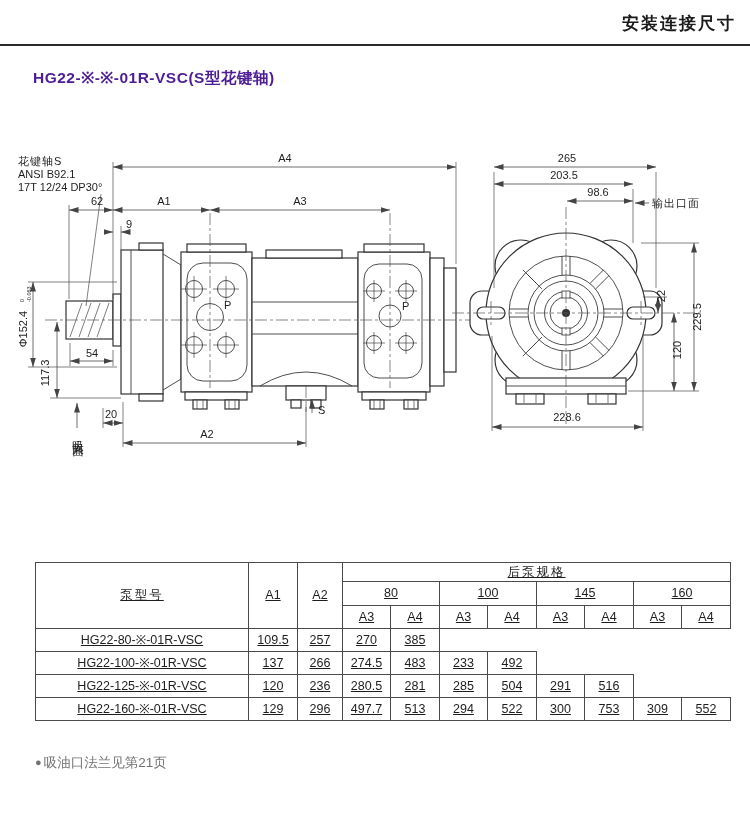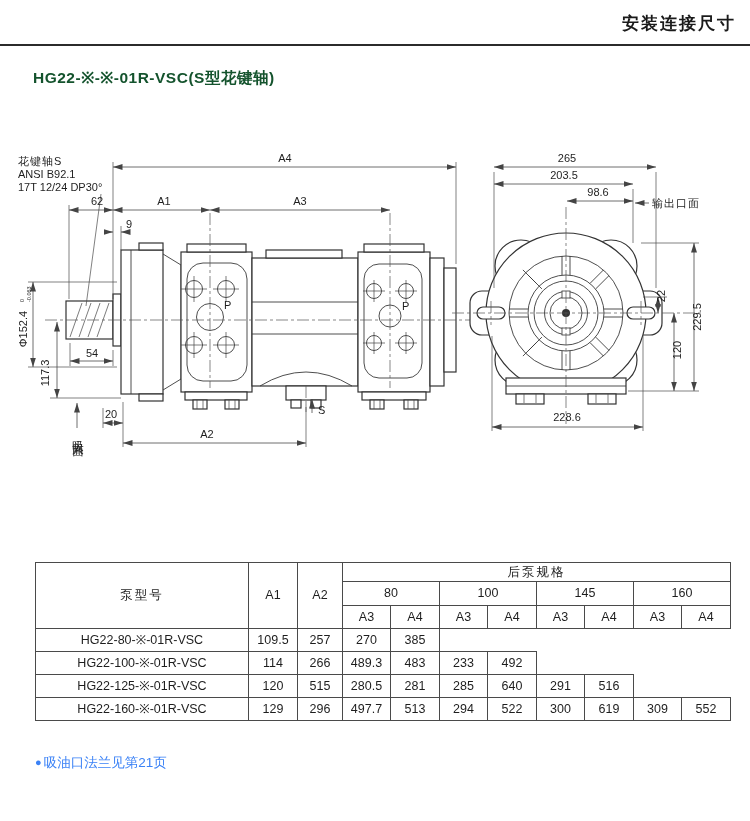--- a/index.html
+++ b/index.html
@@ -3,43 +3,43 @@
 <meta charset="utf-8">
 <style>
   html,body{margin:0;padding:0;background:#fff;}
   #page{position:relative;width:750px;height:783px;background:#fff;overflow:hidden;
         font-family:"Liberation Sans",sans-serif;color:#222;}
   
   .hdr{position:absolute;top:12px;left:0;right:14px;text-align:right;
        font-size:17px;font-weight:bold;letter-spacing:2px;color:#1a1a1a;}
   .hrule{position:absolute;top:44px;left:0;width:750px;border-top:2px solid #2b2b2b;}
   .dtitle{position:absolute;top:66px;left:33px;font-size:15.5px;letter-spacing:0.5px;
-          font-weight:600;color:#14532d;}
+          font-weight:600;color:#4c1d95;}
   
   svg{position:absolute;top:0;left:0;}
   .vlabel{position:absolute;left:70px;top:431px;writing-mode:vertical-rl;
           text-orientation:upright;font-size:11.5px;letter-spacing:2px;color:#222;}
   svg text{font-family:"Liberation Sans",sans-serif;fill:#1e1e1e;}
   .dimtx{font-size:11px;}
   .cjktx{font-size:11px;letter-spacing:1px;}
   .body-f{stroke:#333;stroke-width:1.2;fill:#fff;}
   .inner-ln{stroke:#3a3a3a;stroke-width:0.9;fill:none;}
   .thin-ln{stroke:#444;stroke-width:0.7;fill:none;}
   .dim-ln{stroke:#4a4a4a;stroke-width:0.8;fill:none;}
   .ext-ln{stroke:#4a4a4a;stroke-width:0.7;fill:none;}
   .cl{stroke:#555;stroke-width:0.7;fill:none;stroke-dasharray:12 3 3 3;}
   
   .dim-table{position:absolute;left:35px;top:562px;border-collapse:collapse;
              table-layout:fixed;font-size:12.5px;color:#1e1e1e;}
   .dim-table td{text-align:center;vertical-align:middle;padding:0;line-height:1;}
-  .dim-table td.b{border:1px solid #4a4a4a;}
+  .dim-table td.b{border:1px solid #4a4a4a;text-decoration:underline;}
   .dim-table td.o{border:none;}
   .cjkh{letter-spacing:2px;}
   
-  .notes{position:absolute;left:35px;top:751px;font-size:13.5px;line-height:23px;color:#3b82f6;}
+  .notes{position:absolute;left:35px;top:751px;font-size:13.5px;line-height:23px;color:#737373;}
   .notes .bul{font-size:11px;margin-right:2px;vertical-align:1px;}
 </style>
 </head>
 <body>
 
 <div id="page">
 
   <div class="hdr">安装连接尺寸</div>
   <div class="hrule"></div>
   <div class="dtitle">HG22-※-※-01R-VSC(S型花键轴)</div>
@@ -342,54 +342,54 @@
       <td class="b">385</td>
       <td class="o"></td>
           <td class="o"></td>
           <td class="o"></td>
           <td class="o"></td>
           <td class="o"></td>
           <td class="o"></td>
     </tr>
     <tr style="height:23px">
       <td class="b">HG22-100-※-01R-VSC</td>
-      <td class="b">114</td>
+      <td class="b">137</td>
       <td class="b">266</td>
-      <td class="b">489.3</td>
+      <td class="b">274.5</td>
       <td class="b">483</td>
       <td class="b">233</td>
       <td class="b">492</td>
       <td class="o"></td>
           <td class="o"></td>
           <td class="o"></td>
           <td class="o"></td>
     </tr>
     <tr style="height:23px">
       <td class="b">HG22-125-※-01R-VSC</td>
       <td class="b">120</td>
-      <td class="b">515</td>
+      <td class="b">236</td>
       <td class="b">280.5</td>
       <td class="b">281</td>
       <td class="b">285</td>
-      <td class="b">640</td>
+      <td class="b">504</td>
       <td class="b">291</td>
       <td class="b">516</td>
       <td class="o"></td>
           <td class="o"></td>
     </tr>
     <tr style="height:23px">
       <td class="b">HG22-160-※-01R-VSC</td>
       <td class="b">129</td>
       <td class="b">296</td>
       <td class="b">497.7</td>
       <td class="b">513</td>
       <td class="b">294</td>
       <td class="b">522</td>
       <td class="b">300</td>
-      <td class="b">619</td>
+      <td class="b">753</td>
       <td class="b">309</td>
       <td class="b">552</td>
     </tr>
   </tbody>
     </table>
 
   <div class="notes">
     <div><span class="bul">●</span><span>吸油口法兰见第21页</span></div>
   </div>
 

